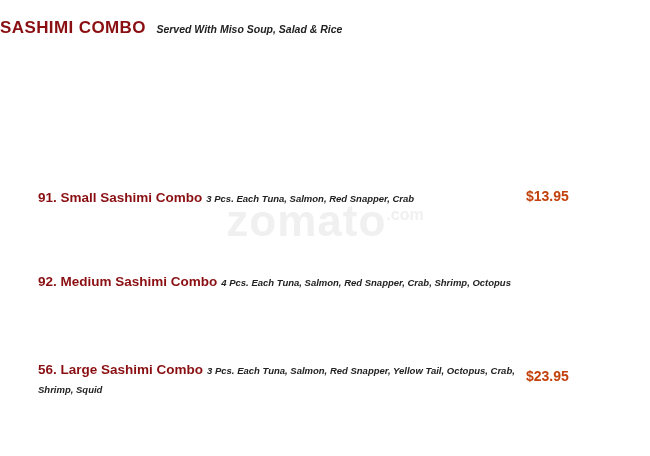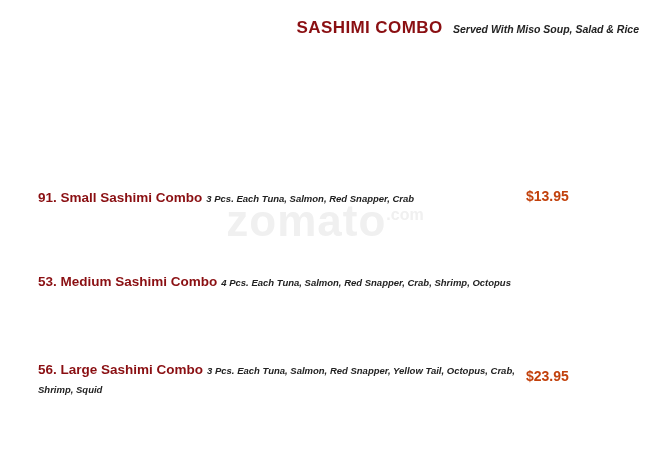--- a/index.html
+++ b/index.html
@@ -41,21 +41,21 @@
     vertical-align: super;
     letter-spacing: 0;
   }
 
   
   .menu-header {
     position: absolute;
     left: 0;
     top: 18px;
     width: 639px;
-    text-align: right;
+    text-align: left;
     z-index: 2;
   }
   .menu-header .title {
     font-family: "Liberation Sans", sans-serif;
     font-size: 17px;
     font-weight: bold;
     color: #8a0f12;
     letter-spacing: 0.4px;
   }
   .menu-header .subtitle {
@@ -138,21 +138,21 @@
 
     <div class="item item-1">
       <div class="item-main">
         <span class="item-name">91. Small Sashimi Combo</span><span class="item-desc">3 Pcs. Each Tuna, Salmon, Red Snapper, Crab</span>
         <span class="item-price">$13.95</span>
       </div>
     </div>
 
     <div class="item item-2">
       <div class="item-main">
-        <span class="item-name">53. Medium Sashimi Combo</span><span class="item-desc">4 Pcs. Each Tuna, Salmon, Red Snapper, Crab, Shrimp, Octopus</span>
+        <span class="item-name">92. Medium Sashimi Combo</span><span class="item-desc">4 Pcs. Each Tuna, Salmon, Red Snapper, Crab, Shrimp, Octopus</span>
       </div>
     </div>
 
     <div class="item item-3">
       <div class="item-main">
         <span class="item-name">56. Large Sashimi Combo</span><span class="item-desc">3 Pcs. Each Tuna, Salmon, Red Snapper, Yellow Tail, Octopus, Crab, Shrimp, Squid</span>
         <span class="item-price">$23.95</span>
       </div>
     </div>
 

